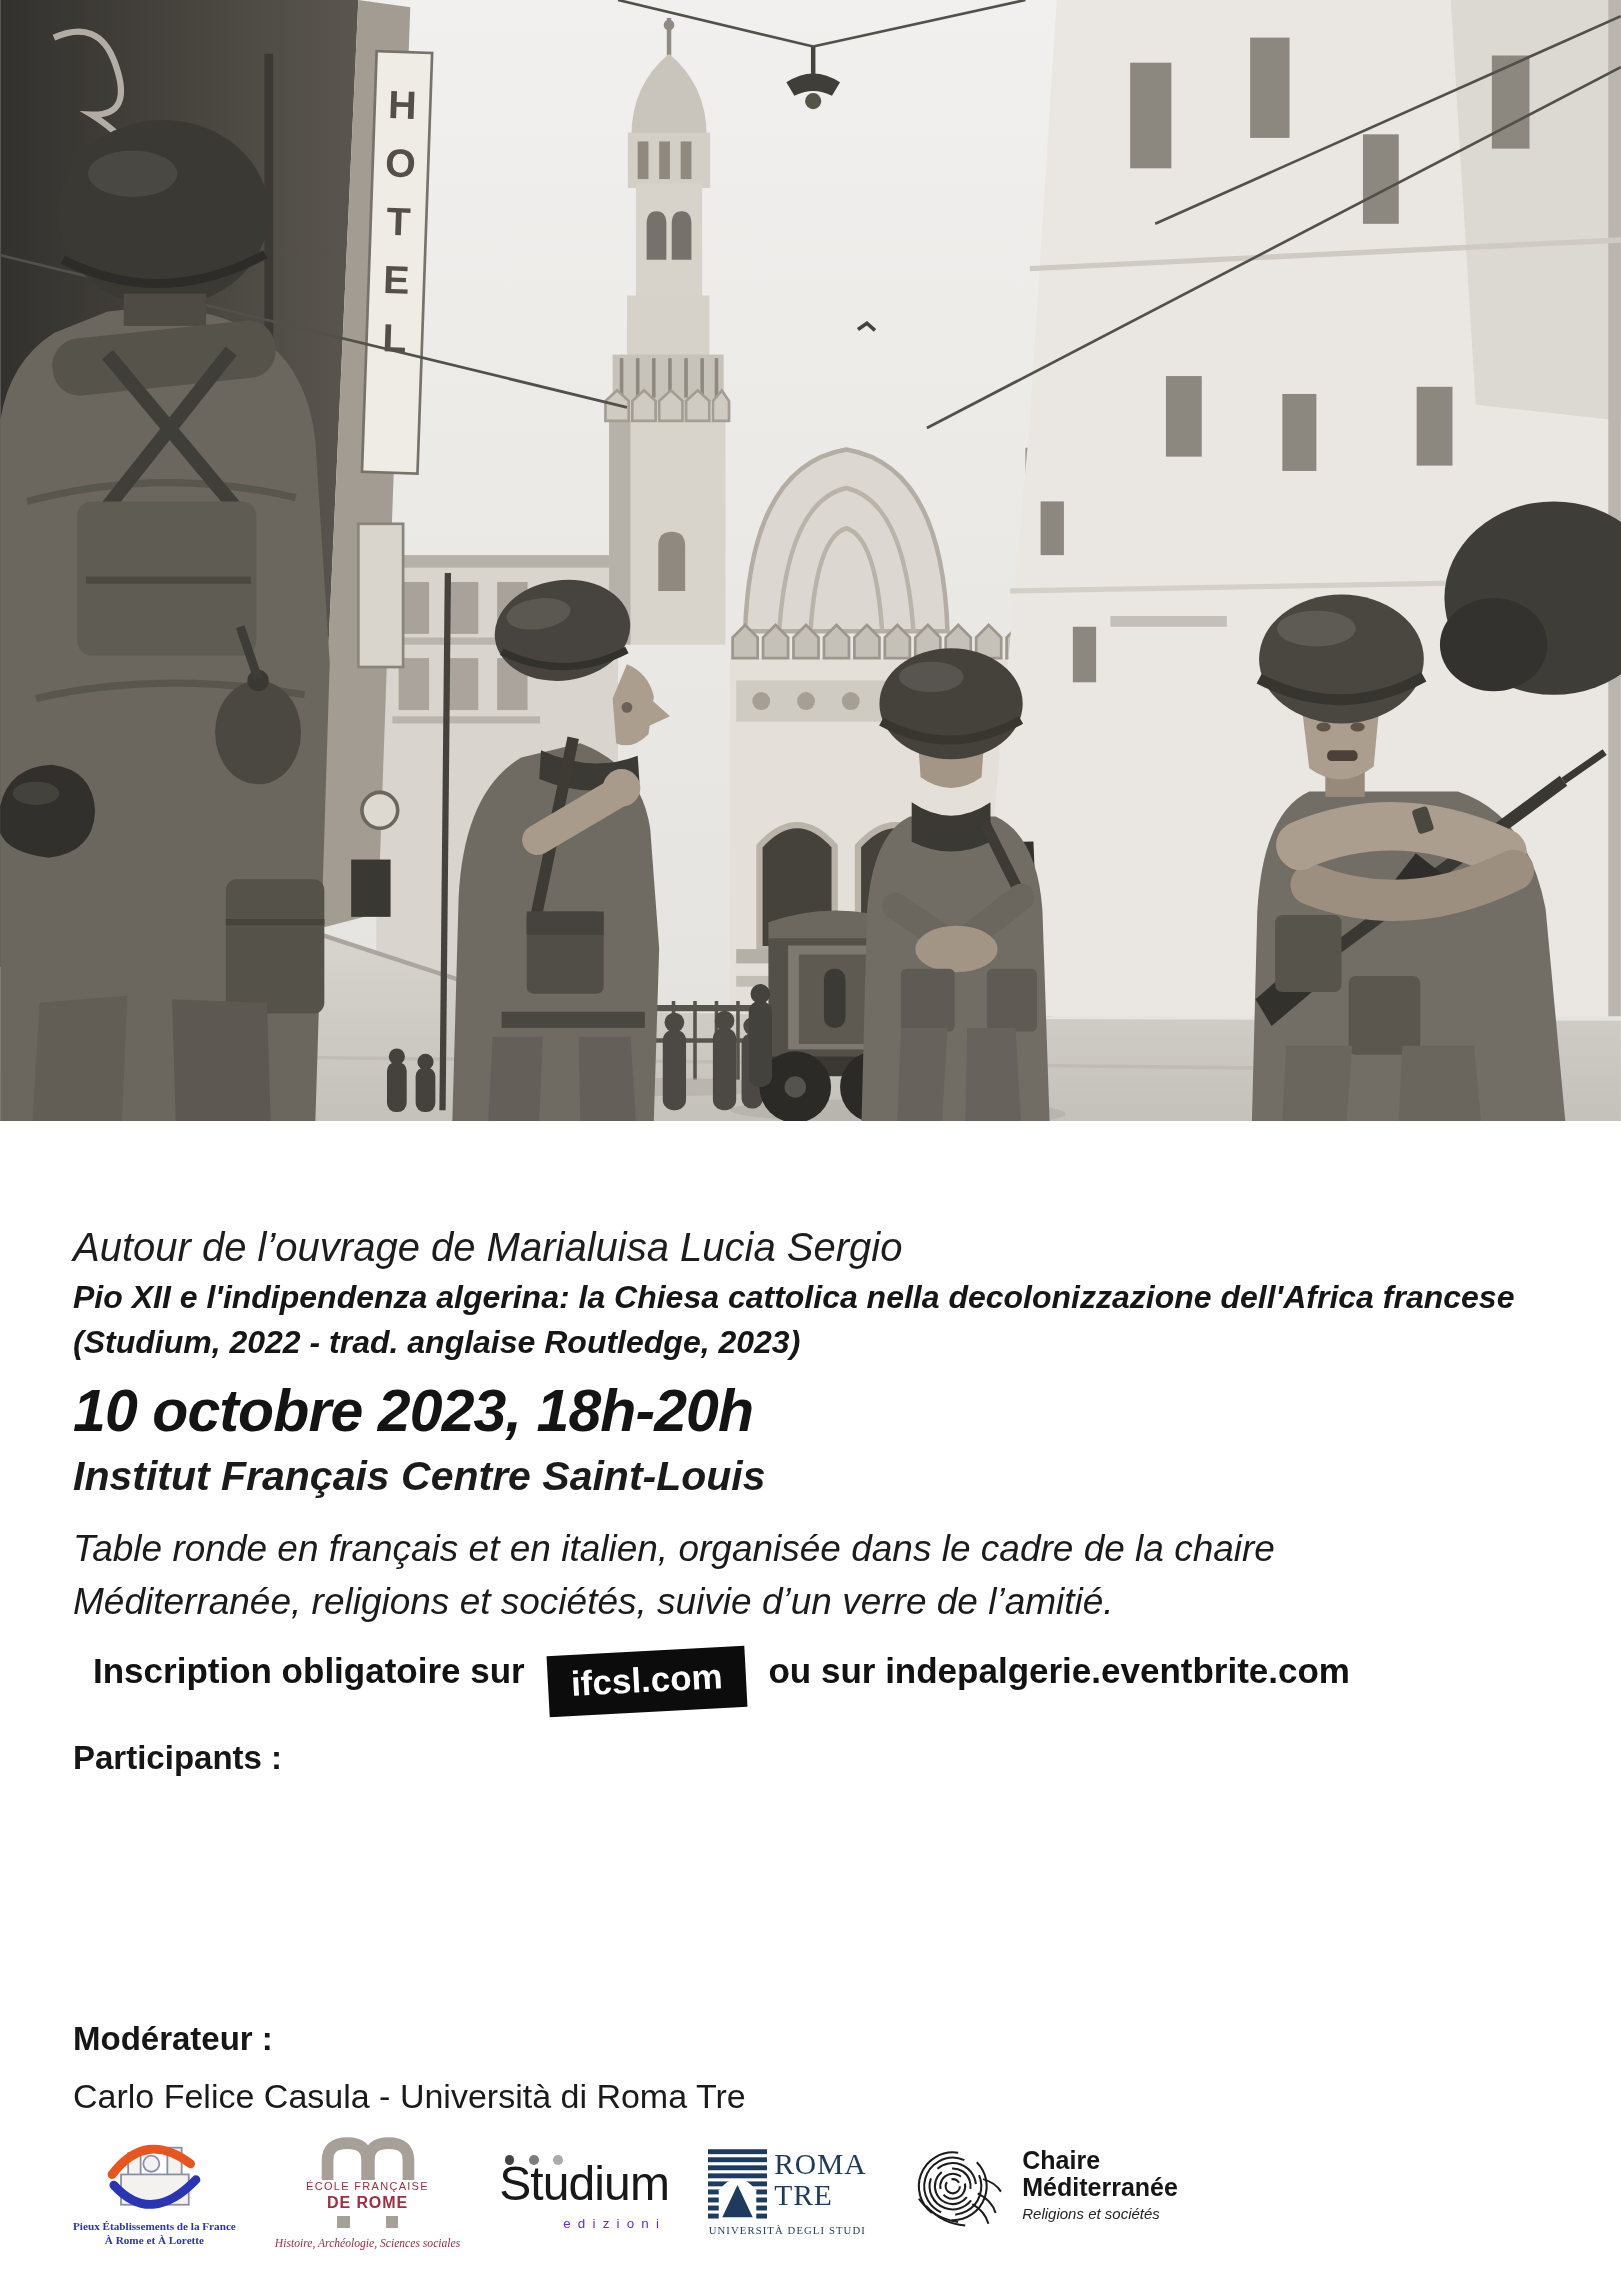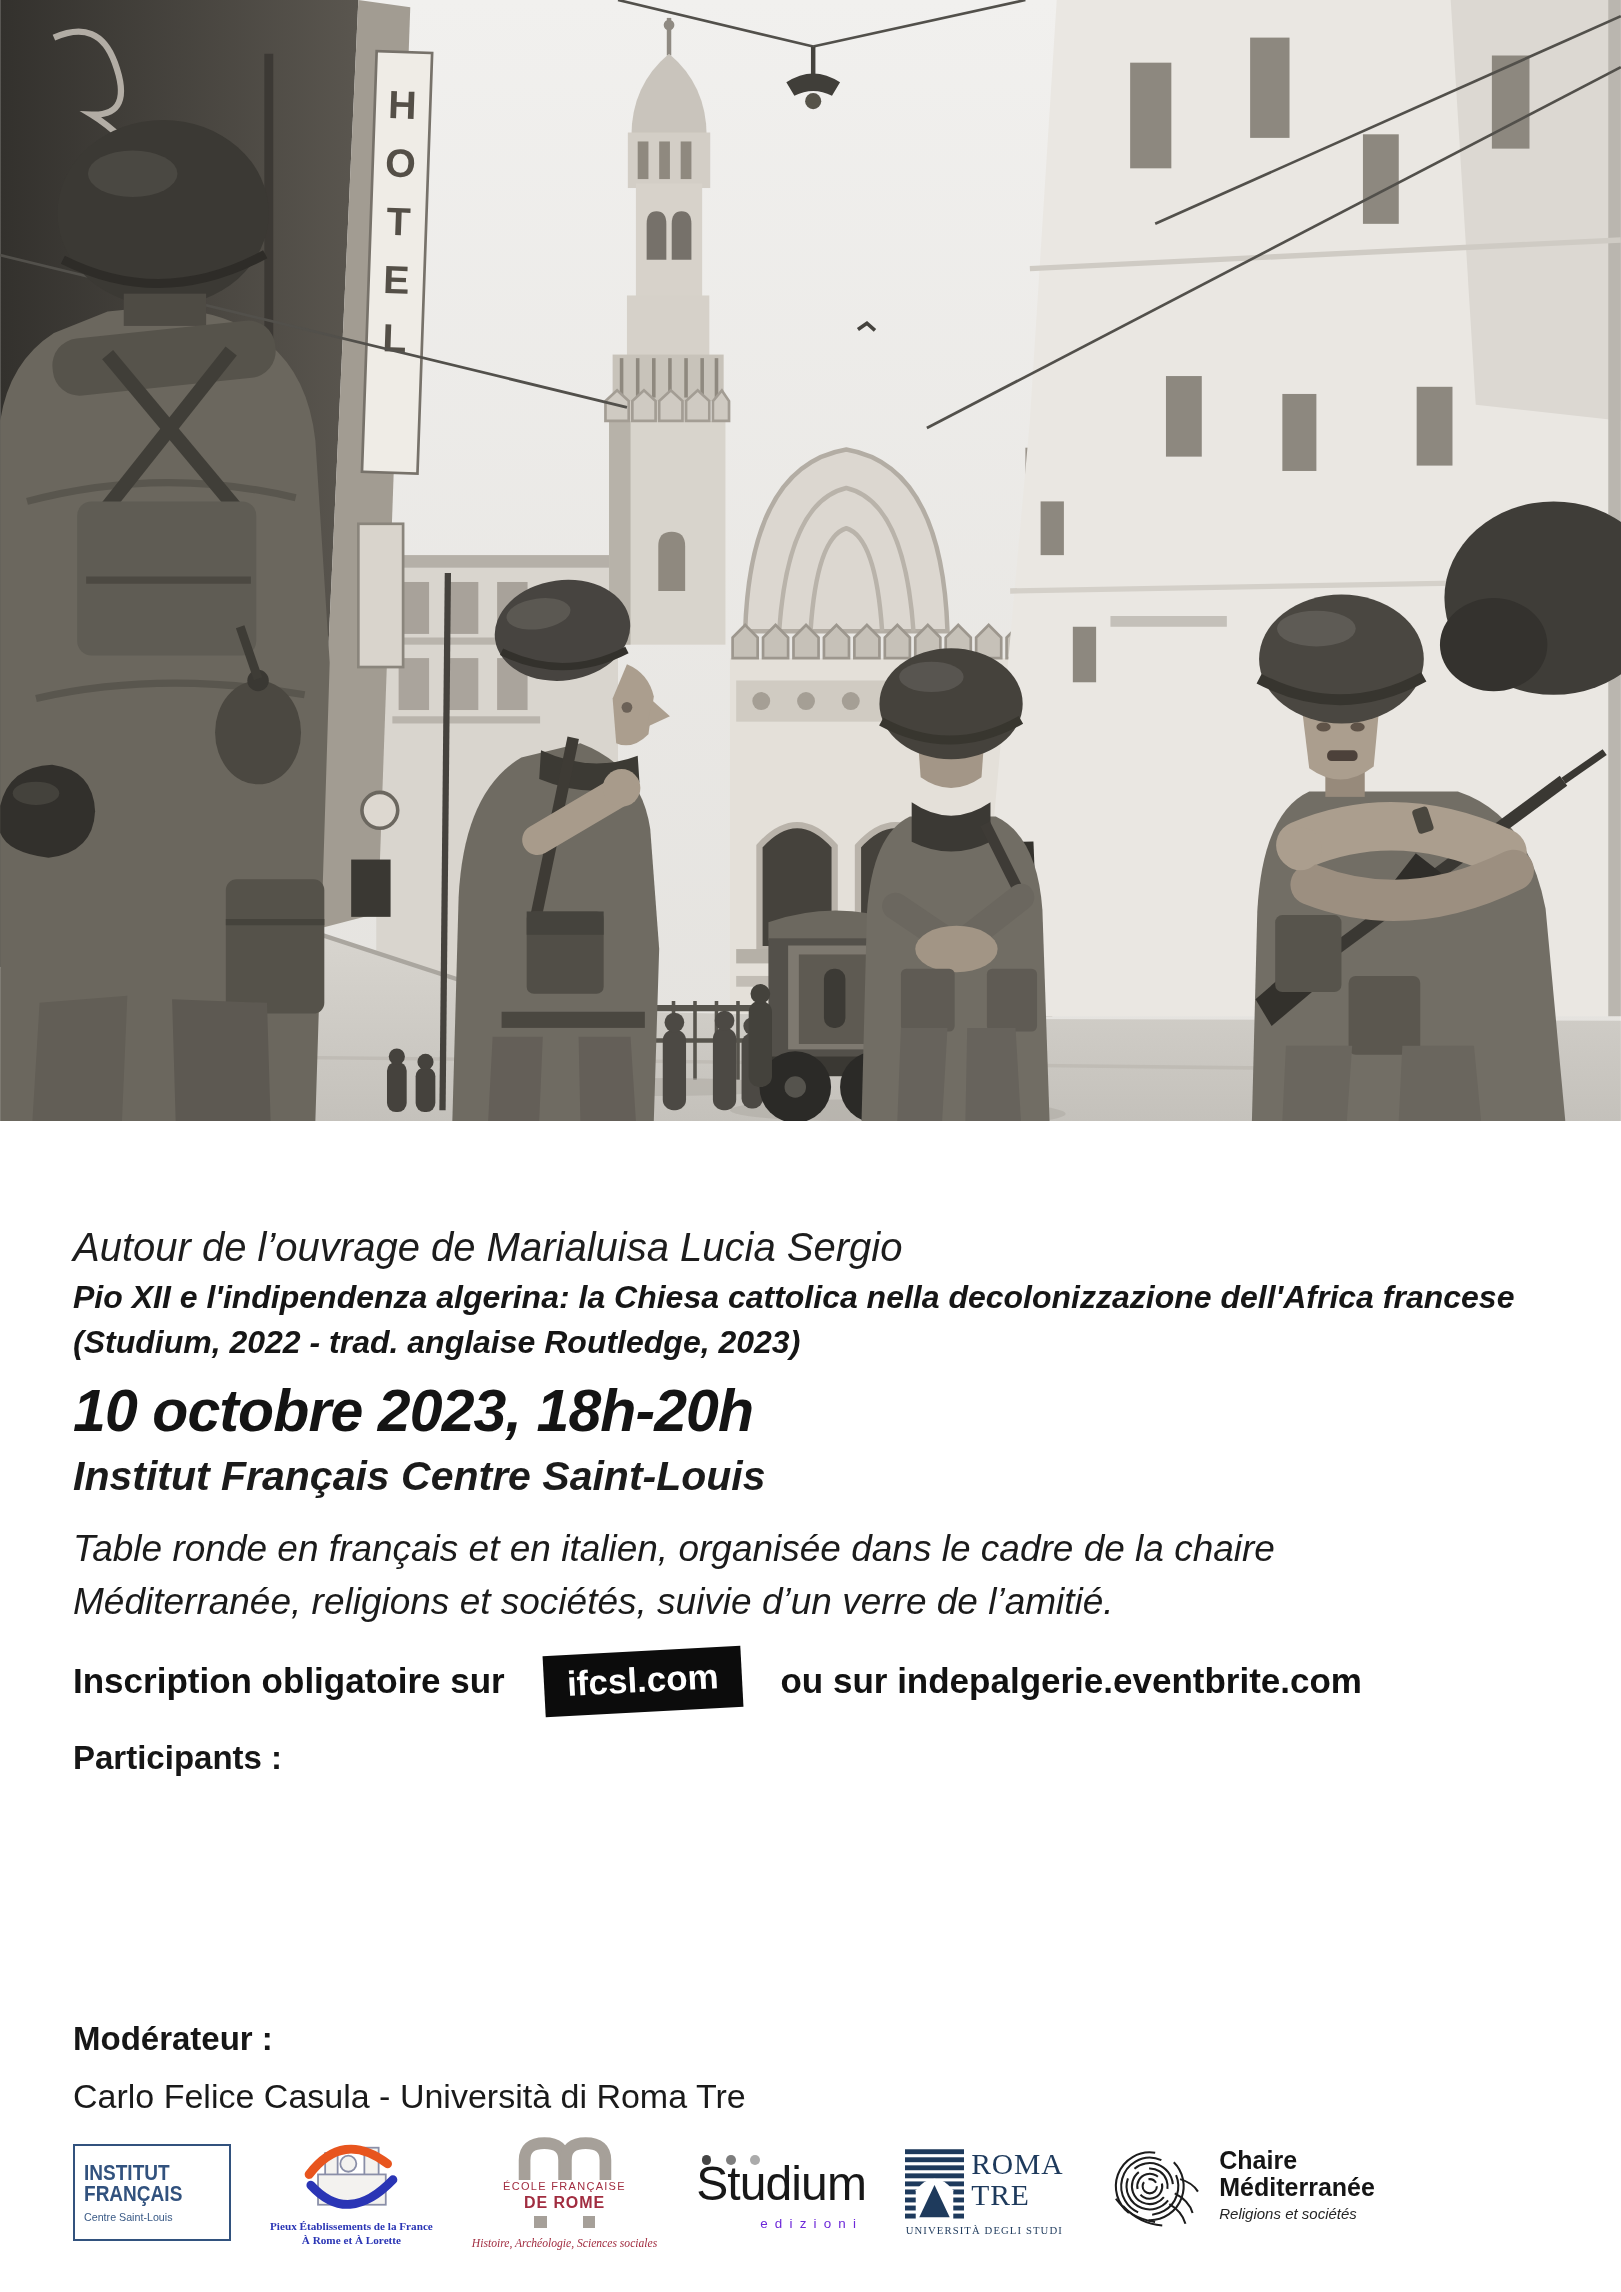--- a/index.html
+++ b/index.html
@@ -8,21 +8,21 @@
     font-family:"Liberation Sans", sans-serif; overflow:hidden; margin:0 auto;
   }
   .photo { position:absolute; top:0; left:0; display:block; }
   .abs { position:absolute; left:73px; color:#161616; }
   .t-title { top:1130px; font-size:72px; font-weight:800; letter-spacing:-0.9px; line-height:1.04; color:#141414; white-space:nowrap; }
   .t-sub   { top:1225px; font-size:40px; font-style:italic; color:#1d1d1d; }
   .t-book  { top:1275px; width:1491px; font-size:32px; font-weight:700; font-style:italic; line-height:1.4; color:#161616; }
   .t-date  { top:1377px; font-size:59px; font-weight:800; font-style:italic; letter-spacing:-0.9px; color:#141414; }
   .t-venue { top:1453px; font-size:41px; font-style:italic; color:#1b1b1b;font-weight:bold; }
   .t-desc  { top:1522px; width:1397px; font-size:37px; font-style:italic; line-height:1.44; color:#1b1b1b; }
-  .t-reg   { top:1651px; font-size:35px; font-weight:800; color:#121212; display:flex; align-items:center; gap:39px; }
+  .t-reg   { top:1651px; font-size:35px; font-weight:800; color:#121212; display:flex; gap:23px;margin-left:20px; }
   .badge   { background:#0c0c0c; color:#ffffff; padding:9px 23px 11.6px; transform:rotate(-3deg); display:inline-block; }
   .t-part-h{ top:1739px; font-size:33px; font-weight:800; }
   .t-part  { top:1788px; font-size:34px; color:#1a1a1a; }
   .t-part div, .t-mod div { line-height:51px; }
   .t-mod-h { top:2020px; font-size:33px; font-weight:700; }
   .t-mod   { top:2071px; font-size:34px; color:#1a1a1a; }
 
   .logos { top:2135px; display:flex; align-items:center; gap:39px; }
   .logo { display:flex; flex-direction:column; align-items:center; }
   .if-box { width:136px; height:82px; border:2.7px solid #32527e; display:flex; flex-direction:column; justify-content:center; padding:5.4px 9px; }
@@ -383,27 +383,20 @@
 
   <div class="abs t-part-h">Participants :</div>
 
   <div class="abs t-mod-h">Modérateur :</div>
   <div class="abs t-mod">
     <div>Carlo Felice Casula - Università di Roma Tre</div>
   </div>
 
   <div class="abs logos">
 
-    <div class="logo">
-      <div class="if-box">
-        <div class="if-line">INSTITUT</div>
-        <div class="if-line">FRANÇAIS</div>
-        <div class="if-caption">Centre Saint-Louis</div>
-      </div>
-    </div>
 
     <div class="logo">
       <svg width="106" height="82" viewBox="0 0 118 92">
         <g stroke="#8a8fa8" stroke-width="2" fill="#f3f2ef">
           <rect x="30" y="18" width="14" height="44"></rect>
           <rect x="74" y="12" width="16" height="50"></rect>
           <rect x="22" y="42" width="76" height="34"></rect>
           <circle cx="56" cy="30" r="9"></circle>
         </g>
         <path d="M100,30 Q50,-8 12,42" fill="none" stroke="#e8551e" stroke-width="10" stroke-linecap="round"></path>

